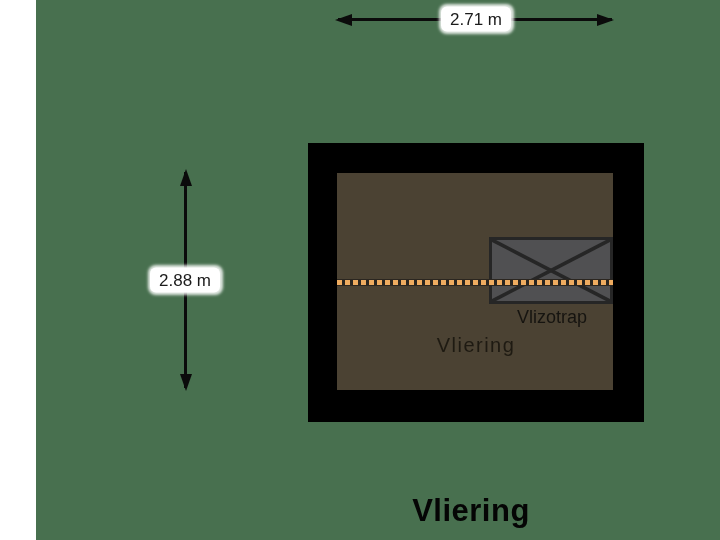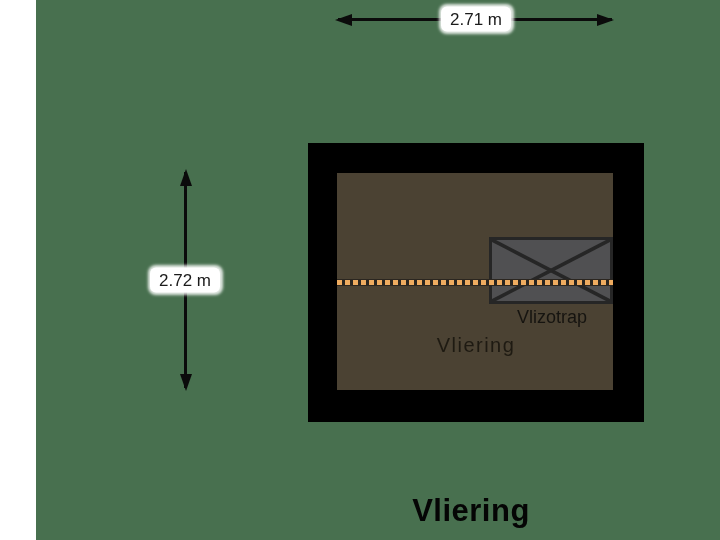--- a/index.html
+++ b/index.html
@@ -173,21 +173,21 @@
     <div class="dim-line-h"></div>
     <div class="ah ah-left"></div>
     <div class="ah ah-right"></div>
     <div class="dim-label dim-label-top">2.71 m</div>
   </div>
 
   <div>
     <div class="dim-line-v"></div>
     <div class="ah ah-up"></div>
     <div class="ah ah-down"></div>
-    <div class="dim-label dim-label-left">2.72 m</div>
+    <div class="dim-label dim-label-left">2.88 m</div>
   </div>
 
   <div class="room-walls"></div>
 
   <div class="room-floor">
 
     <div class="headroom-line"></div>
 
     <div class="loft-ladder">
       <svg viewBox="0 0 124 67" preserveAspectRatio="none">

